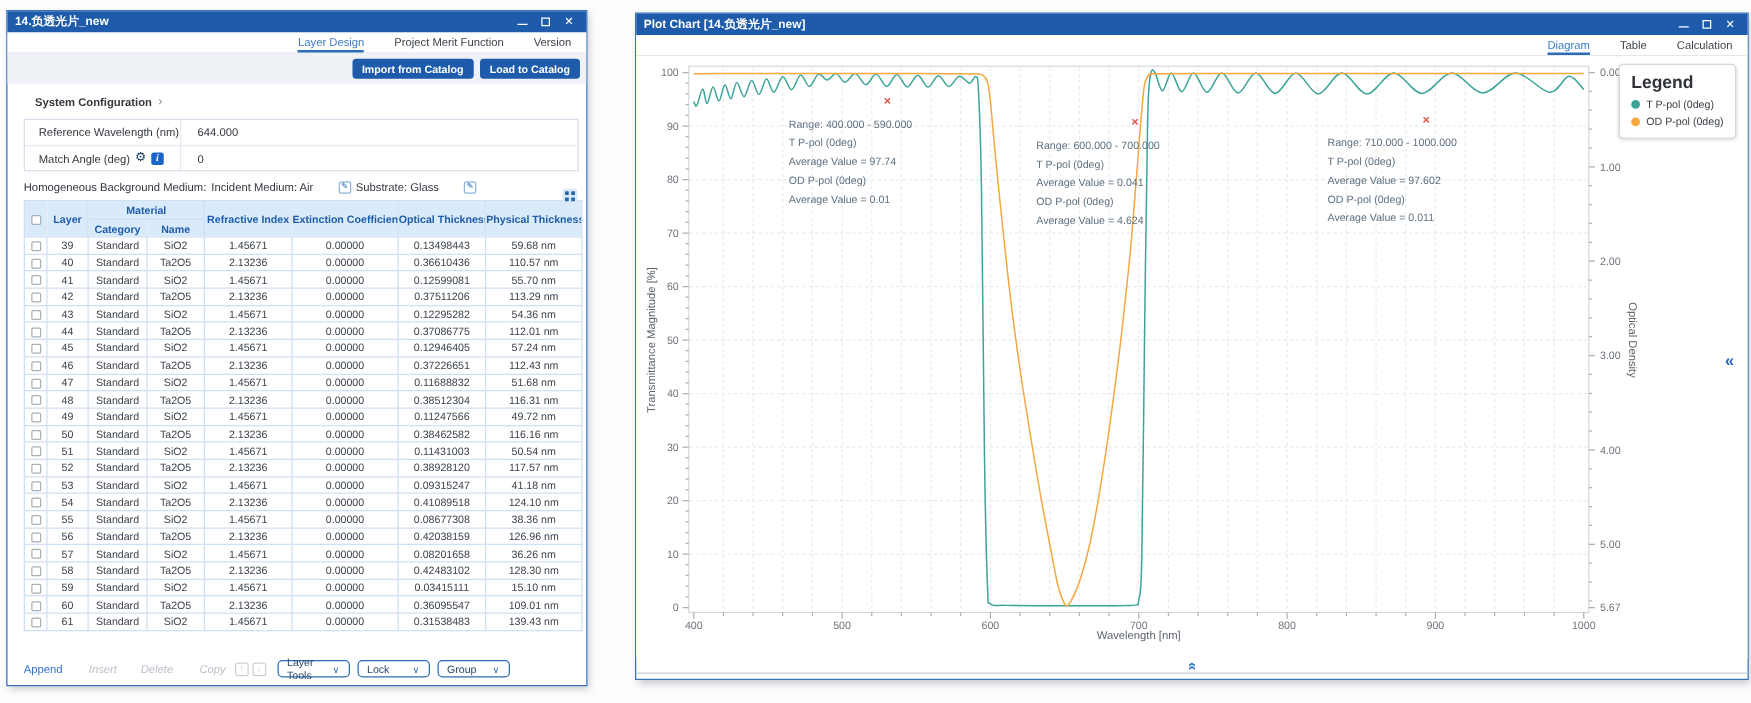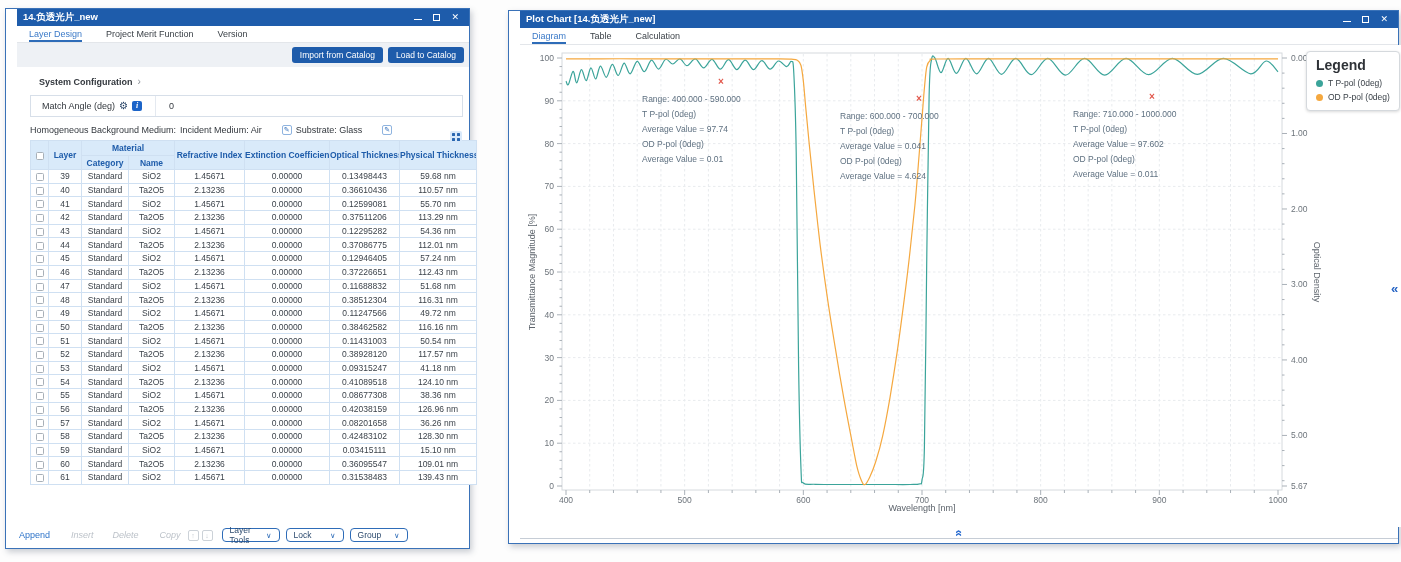--- a/index.html
+++ b/index.html
@@ -1,38 +1,38 @@
 <!DOCTYPE html>
 <html><head>
 <meta charset="utf-8">
 <style>
   * { box-sizing: border-box; margin: 0; padding: 0; }
   html,body { width:1401px; height:562px; background:#fdfdfd; overflow:hidden;
               font-family:"Liberation Sans", sans-serif; }
 
   .window { position:absolute; background:#fff; border:1px solid #3a72b8;
-            box-shadow:2px 3px 6px rgba(70,80,100,.28);padding-left:11px; }
+            box-shadow:2px 3px 6px rgba(70,80,100,.28); }
   .titlebar { height:17px; background:#1e5cab; color:#fff; display:flex; align-items:center;
               padding:0 6px; }
   .titlebar .title { font-size:9.5px; font-weight:bold; flex:1; white-space:nowrap; }
   .win-controls { display:flex; align-items:center; gap:11px; padding-right:4px; }
   .wc { color:#fff; font-size:9px; line-height:9px; cursor:pointer; }
   .wc-min { width:8px; border-top:1.5px solid #fff; height:0; margin-top:4px; }
   .wc-max { width:7px; height:7px; border:1.3px solid #fff; }
 
   .tabs { height:17px; display:flex; align-items:flex-end; gap:24px; padding:0 12px;
-          background:#fff; border-bottom:1px solid #e3e6ea; }
+          background:#fff; border-bottom:1px solid #e3e6ea;justify-content:flex-end; }
   .tab { font-size:9px; color:#3c4248; padding-bottom:3px; cursor:pointer; white-space:nowrap; }
   .tab.active { color:#3b7ac8; border-bottom:2px solid #2e6cb8; padding-bottom:1px; }
 
   
   #left-window { left:5px; top:8px; width:465px; height:541px; }
   .lw-toolbar { height:24px; background:#eef1f5; display:flex; align-items:center;
                 justify-content:flex-end; gap:5px; padding:0 5px; }
-  .btn-primary { background:#1e5cab; color:#fff; font-size:8.5px; font-weight:normal;
+  .btn-primary { background:#1e5cab; color:#fff; font-size:8.5px; font-weight:bold;
                  border:none; border-radius:3px; padding:3px 8px; cursor:pointer;
                  font-family:"Liberation Sans",sans-serif; }
   .lw-section { margin:9px 0 0 22px; font-size:9px; font-weight:bold; color:#33383e;
                 display:flex; align-items:center; gap:5px; }
   .lw-section .chev { color:#8a9097; font-weight:normal; font-size:10px; }
   .config-box { margin:8px 6px 0 13px; border:1px solid #d7dfe9; }
   .config-row { display:flex; height:20px; align-items:center; font-size:9px; color:#33383e; }
   .config-row + .config-row { border-top:1px solid #e4e9f0; }
   .config-label { width:125px; padding-left:11px; display:flex; align-items:center; gap:4px;
                   border-right:1px solid #e4e9f0; height:100%; }
@@ -116,20 +116,24 @@
     </div>
   <div class="lw-toolbar">
     <button class="btn-primary">Import from Catalog</button>
     <button class="btn-primary">Load to Catalog</button>
   </div>
   <div class="lw-section">
     <span>System Configuration</span>
     <span class="chev">›</span>
   </div>
   <div class="config-box">
+    <div class="config-row">
+      <span class="config-label">Reference Wavelength (nm)</span>
+      <span class="config-value">644.000</span>
+    </div>
     <div class="config-row">
       <span class="config-label">
         <span>Match Angle (deg)</span>
         <span class="gear-ic">⚙</span>
         <span class="info-ic">i</span>
       </span>
       <span class="config-value">0</span>
     </div>
   </div>
   <div class="medium-row">

